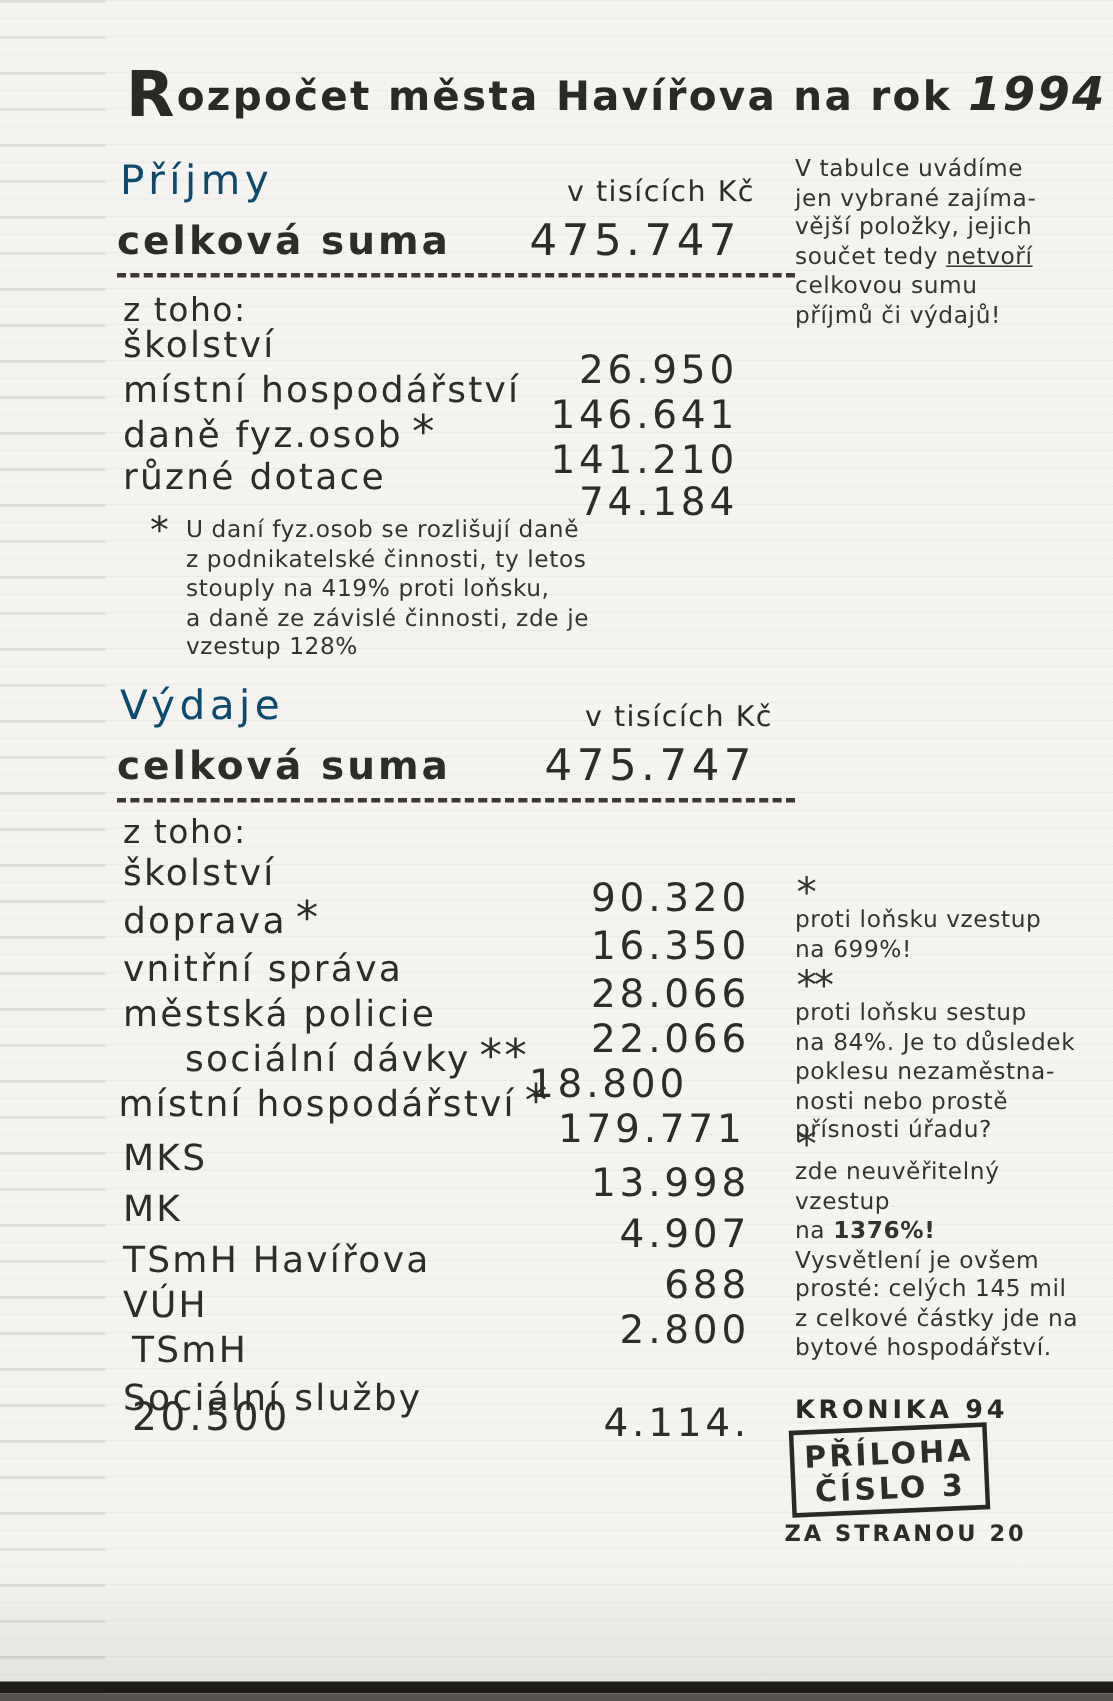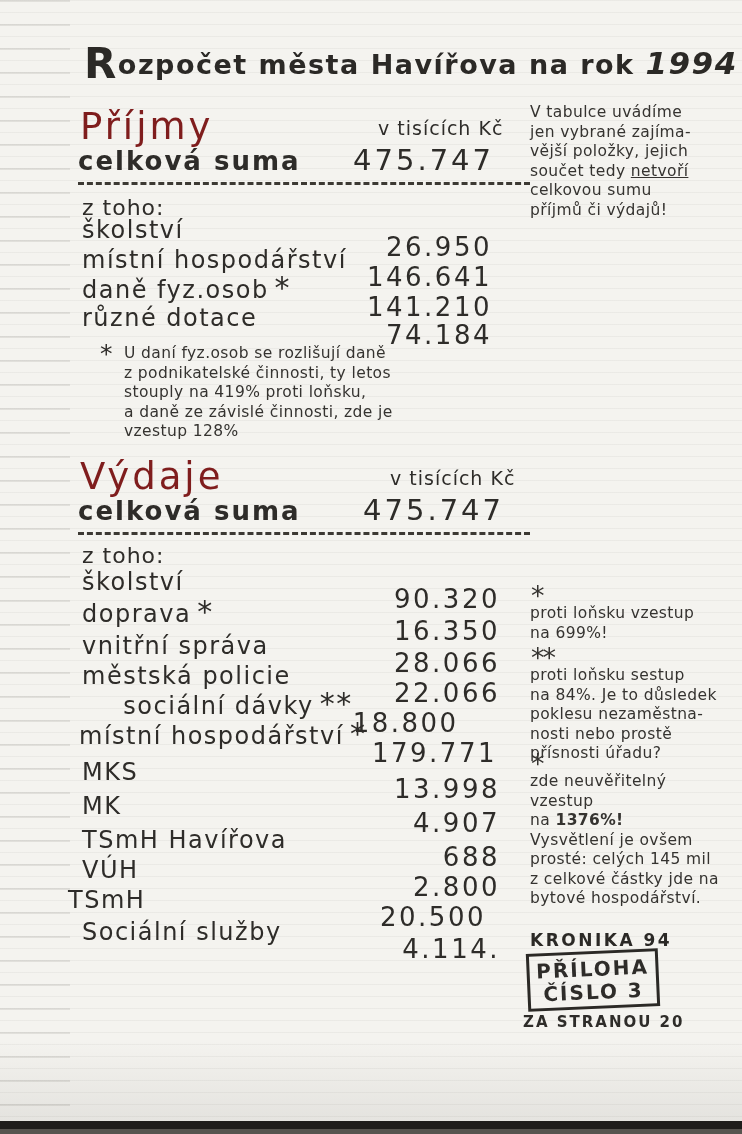--- a/index.html
+++ b/index.html
@@ -35,21 +35,21 @@
   .bottom-bar{position:absolute;left:0;right:0;top:1121px;height:8px;background:#1f1d1b;}
   .bottom-under{position:absolute;left:0;right:0;top:1129px;height:5px;background:#57544f;}
 
   .hand{letter-spacing:1px;line-height:1.12;}
   .abs{position:absolute;}
 
   .doc-title{left:84px;top:46px;font-size:27px;letter-spacing:1.5px;font-weight:bold;color:#2b2926;}
   .doc-title .initial{font-size:42px;line-height:30px;vertical-align:-4px;}
   .doc-title .year{font-size:31px;font-style:italic;}
 
-  .section-heading{font-size:37px;letter-spacing:3px;color:#7f1d1d;}
+  .section-heading{font-size:27px;letter-spacing:3px;color:#0c4a6e;}
   .unit-label{font-size:19px;letter-spacing:1px;}
 
   .total-row{
     display:flex;justify-content:space-between;align-items:flex-end;
     border-bottom:3px dashed #3c3933;
     padding-bottom:6px;
   }
   .total-label{font-size:26px;letter-spacing:2px;font-weight:bold;}
   .total-value{font-size:29px;letter-spacing:3px;margin-right:36px;}
 
@@ -178,21 +178,21 @@
     <span class="item-value">4.907</span>
   </div>
   <div class="abs item-row" style="left:82px;top:826px;width:418px;">
     <span class="item-label">TSmH Havířova</span>
     <span class="item-value">688</span>
   </div>
   <div class="abs item-row" style="left:82px;top:856px;width:418px;">
     <span class="item-label">VÚH</span>
     <span class="item-value">2.800</span>
   </div>
-  <div class="abs item-row" style="left:68px;top:886px;width:418px;">
+  <div class="abs item-row" style="left:88px;top:886px;width:418px;flex-direction:column;">
     <span class="item-label">TSmH</span>
     <span class="item-value">20.500</span>
   </div>
   <div class="abs item-row" style="left:82px;top:918px;width:418px;">
     <span class="item-label">Sociální služby</span>
     <span class="item-value">4.114.</span>
   </div>
 
   <div class="abs note-marker" style="left:531px;top:580px;">*</div>
   <div class="abs note" style="left:530px;top:604px;width:200px;">

